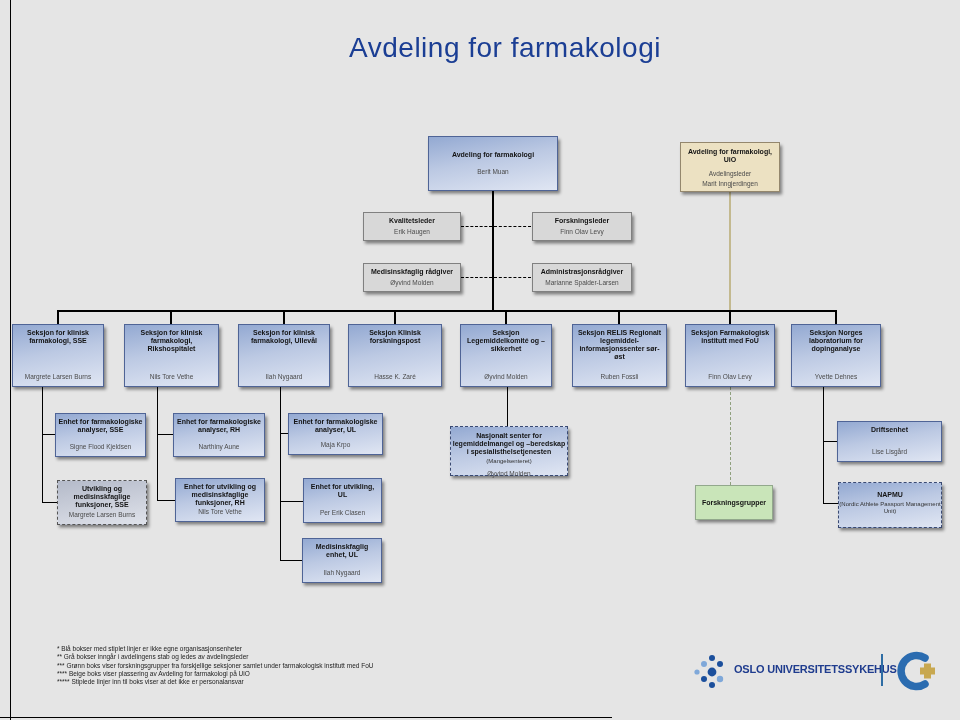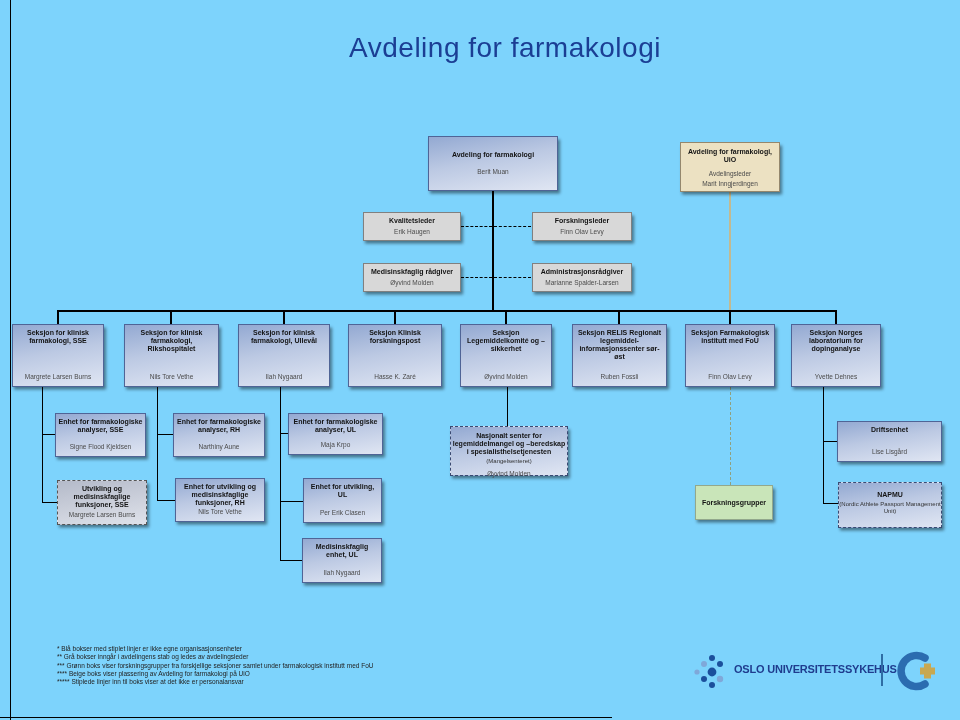--- a/index.html
+++ b/index.html
@@ -1,16 +1,16 @@
 <!DOCTYPE html>
 <html><head>
 <meta charset="utf-8">
 <style>
   html,body{margin:0;padding:0;background:#fff;}
-  #slide{position:relative;width:960px;height:720px;background:#7dd3fc;overflow:hidden;
+  #slide{position:relative;width:960px;height:720px;background:#e5e5e5;overflow:hidden;
          font-family:"Liberation Sans",sans-serif;}
   .page-title{position:absolute;left:55px;top:32px;width:900px;text-align:center;
               font-size:28px;color:#1b3e94;letter-spacing:0.5px;}
   .box{position:absolute;box-sizing:border-box;display:flex;flex-direction:column;
        align-items:center;text-align:center;box-shadow:2px 2.5px 3px rgba(0,0,0,0.45);}
   .blue{background:linear-gradient(170deg,#93a9d2 0%,#bcc9e3 45%,#e0e6f3 100%);border:1px solid #4f6496;}
   .gray{background:#d8d8d8;border:1px solid #808080;}
   .tan{background:#ece1c2;border:1px solid #94876d;}
   .green{background:#c9e5b9;border:1px solid #92a88c;}
   .graygrad{background:linear-gradient(170deg,#b4bac9 0%,#dfe2ea 100%);}

